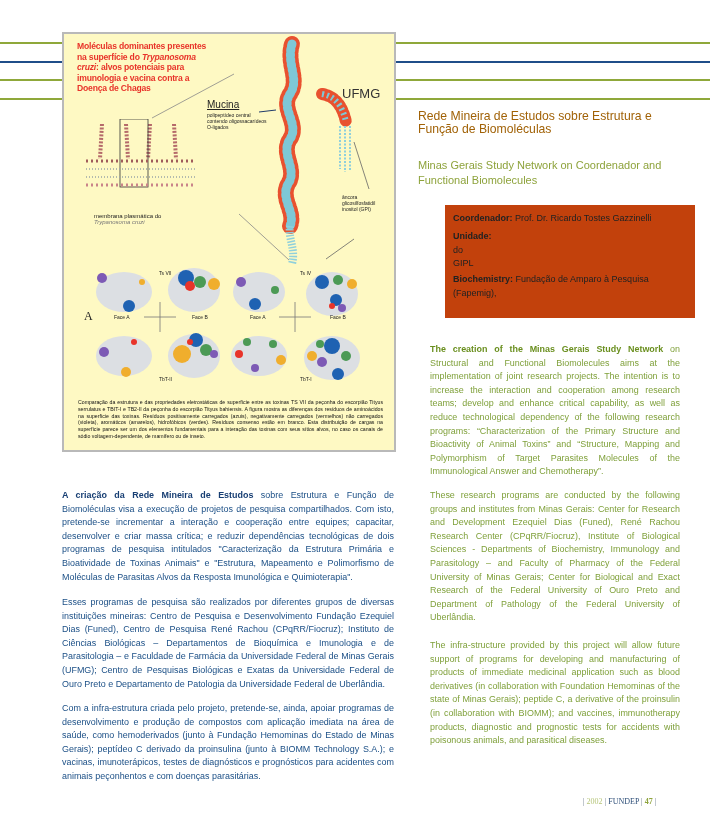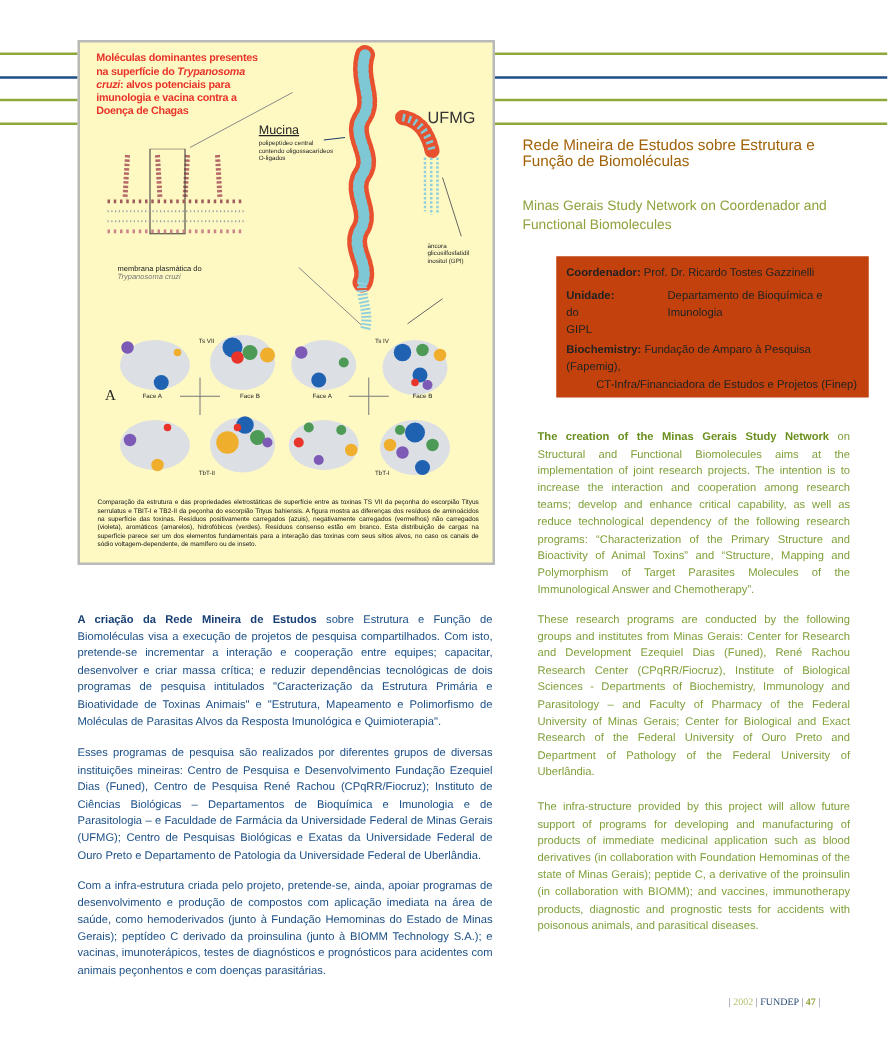--- a/index.html
+++ b/index.html
@@ -223,26 +223,24 @@
 
 <div id="info-box">
   <div class="ib-row" id="ib-coord">
     <span class="ib-key">Coordenador:</span>
     <span>Prof. Dr. Ricardo Tostes Gazzinelli</span>
   </div>
   <div class="ib-row" id="ib-unit">
     <span class="ib-key">Unidade:</span>
     <span class="ib-do">do</span>
     <span class="ib-ufmg">GIPL</span>
-    <span class="ib-v1">Departamento de Bioquímica e Imunologia</span>
   </div>
   <div class="ib-row" id="ib-fund">
     <span class="ib-key">Biochemistry:</span>
     <span>Fundação de Amparo à Pesquisa (Fapemig),</span>
-    <span class="ib-v2">CT-Infra/Financiadora de Estudos e Projetos (Finep)</span>
   </div>
 </div>
 
 <p class="col-text right-col" style="top:331px;"><b>The creation of the Minas Gerais Study Network</b><span> on Structural and Functional Biomolecules aims at the implementation of joint research projects. The intention is to increase the interaction and cooperation among research teams;  develop and enhance critical capability, as well as reduce technological dependency of the following research programs: “Characterization of the Primary Structure and Bioactivity of Animal Toxins” and “Structure, Mapping and Polymorphism of Target Parasites Molecules of the Immunological Answer and Chemotherapy”.</span></p>
 <p class="col-text right-col" style="top:477px;">These research programs are conducted by the following groups and institutes from Minas Gerais: Center for Research and Development Ezequiel Dias (Funed), René Rachou Research Center (CPqRR/Fiocruz), Institute of Biological Sciences - Departments of Biochemistry, Immunology and Parasitology – and Faculty of Pharmacy of the Federal University of Minas Gerais; Center for Biological and Exact Research of the Federal University of Ouro Preto and Department of Pathology of the Federal University of Uberlândia.</p>
 <p class="col-text right-col" style="top:627px;">The infra-structure provided by this project will allow future support of programs for developing and manufacturing of products of immediate medicinal application such as blood derivatives (in collaboration with Foundation Hemominas of the state of Minas Gerais); peptide C, a derivative of the proinsulin (in collaboration with BIOMM); and vaccines, immunotherapy products, diagnostic and prognostic tests for accidents with poisonous animals, and parasitical diseases.</p>
 
 <p class="col-text left-col" style="top:477px;"><b>A criação da Rede Mineira de Estudos</b><span> sobre Estrutura e Função de Biomoléculas visa a execução de projetos de pesquisa compartilhados. Com isto, pretende-se incrementar a interação e cooperação entre equipes; capacitar, desenvolver e criar massa crítica; e reduzir dependências tecnológicas de dois programas de pesquisa intitulados "Caracterização da Estrutura Primária e Bioatividade de Toxinas Animais" e "Estrutura, Mapeamento e Polimorfismo de Moléculas de Parasitas Alvos da Resposta Imunológica e Quimioterapia".</span></p>
 <p class="col-text left-col" style="top:584px;">Esses programas de pesquisa são realizados por diferentes grupos de diversas instituições mineiras: Centro de Pesquisa e Desenvolvimento Fundação Ezequiel Dias (Funed), Centro de Pesquisa René Rachou (CPqRR/Fiocruz); Instituto de Ciências Biológicas – Departamentos de Bioquímica e Imunologia e de Parasitologia – e Faculdade de Farmácia da Universidade Federal de Minas Gerais (UFMG); Centro de Pesquisas Biológicas e Exatas da Universidade Federal de Ouro Preto e Departamento de Patologia da Universidade Federal de Uberlândia.</p>
 <p class="col-text left-col" style="top:690px;">Com a infra-estrutura criada pelo projeto, pretende-se, ainda, apoiar programas de desenvolvimento e produção de compostos com aplicação imediata na área de saúde, como hemoderivados (junto à Fundação Hemominas do Estado de Minas Gerais); peptídeo C derivado da proinsulina (junto à BIOMM Technology S.A.); e vacinas, imunoterápicos, testes de diagnósticos e prognósticos para acidentes com animais peçonhentos e com doenças parasitárias.</p>

